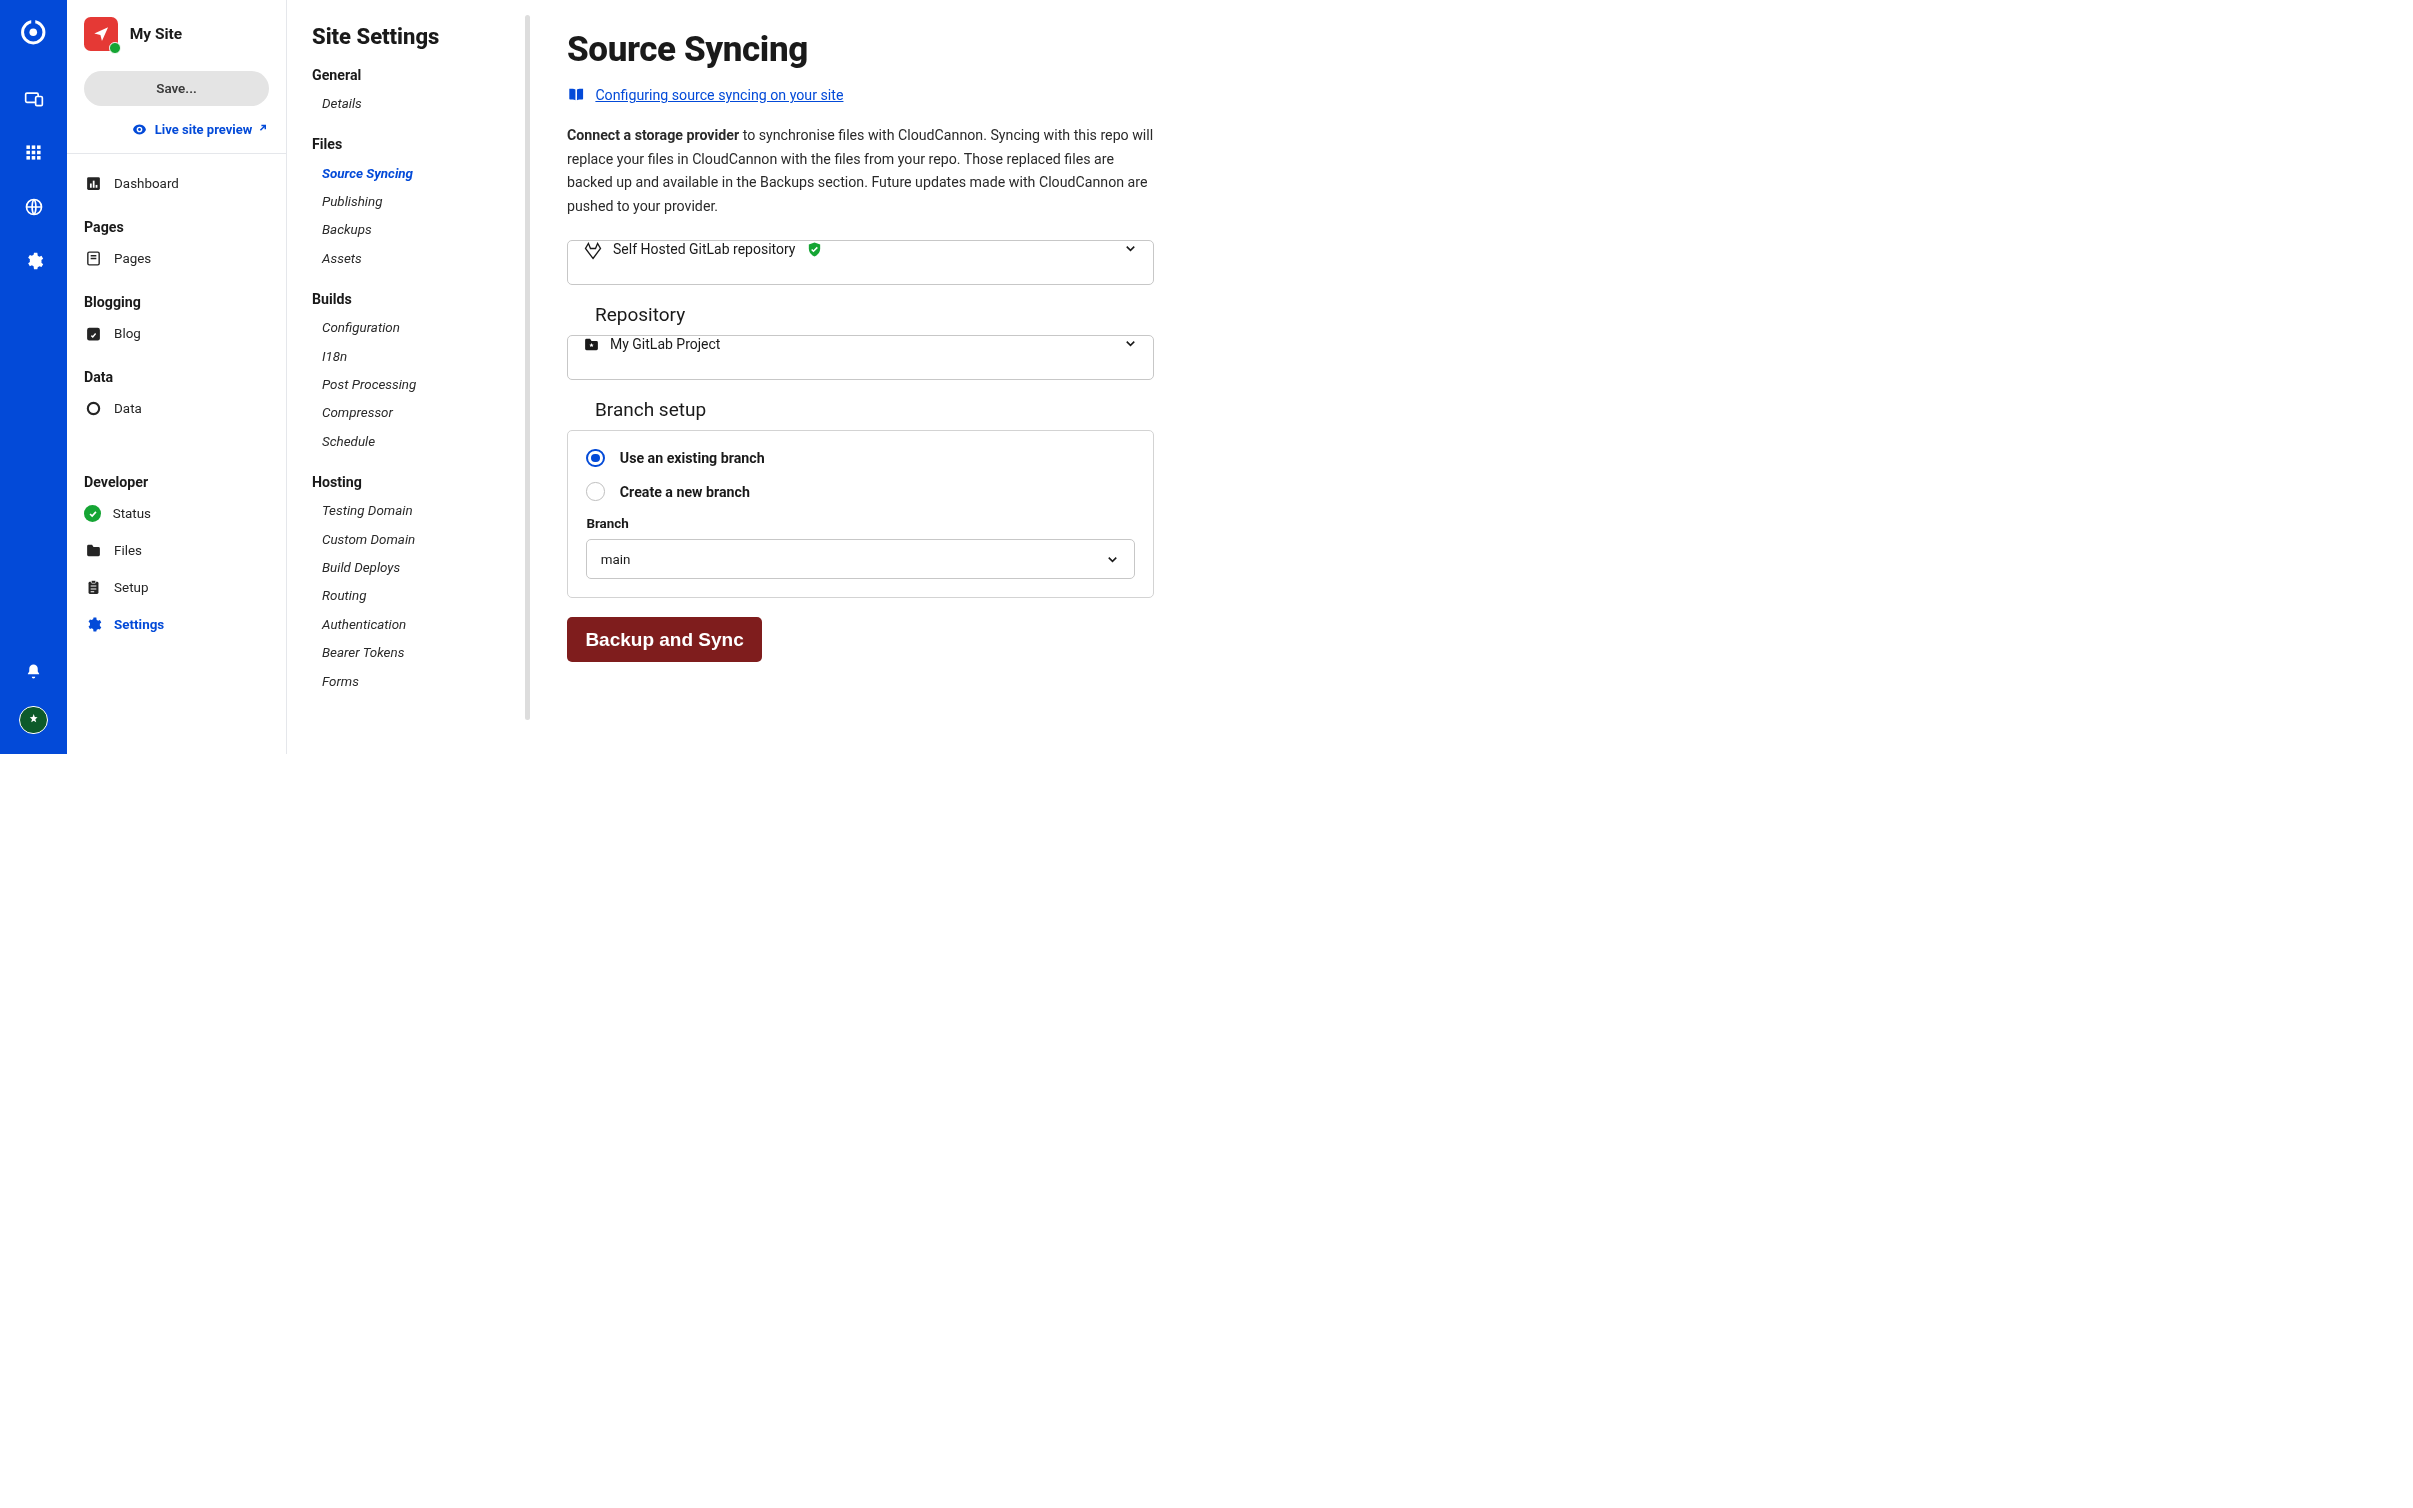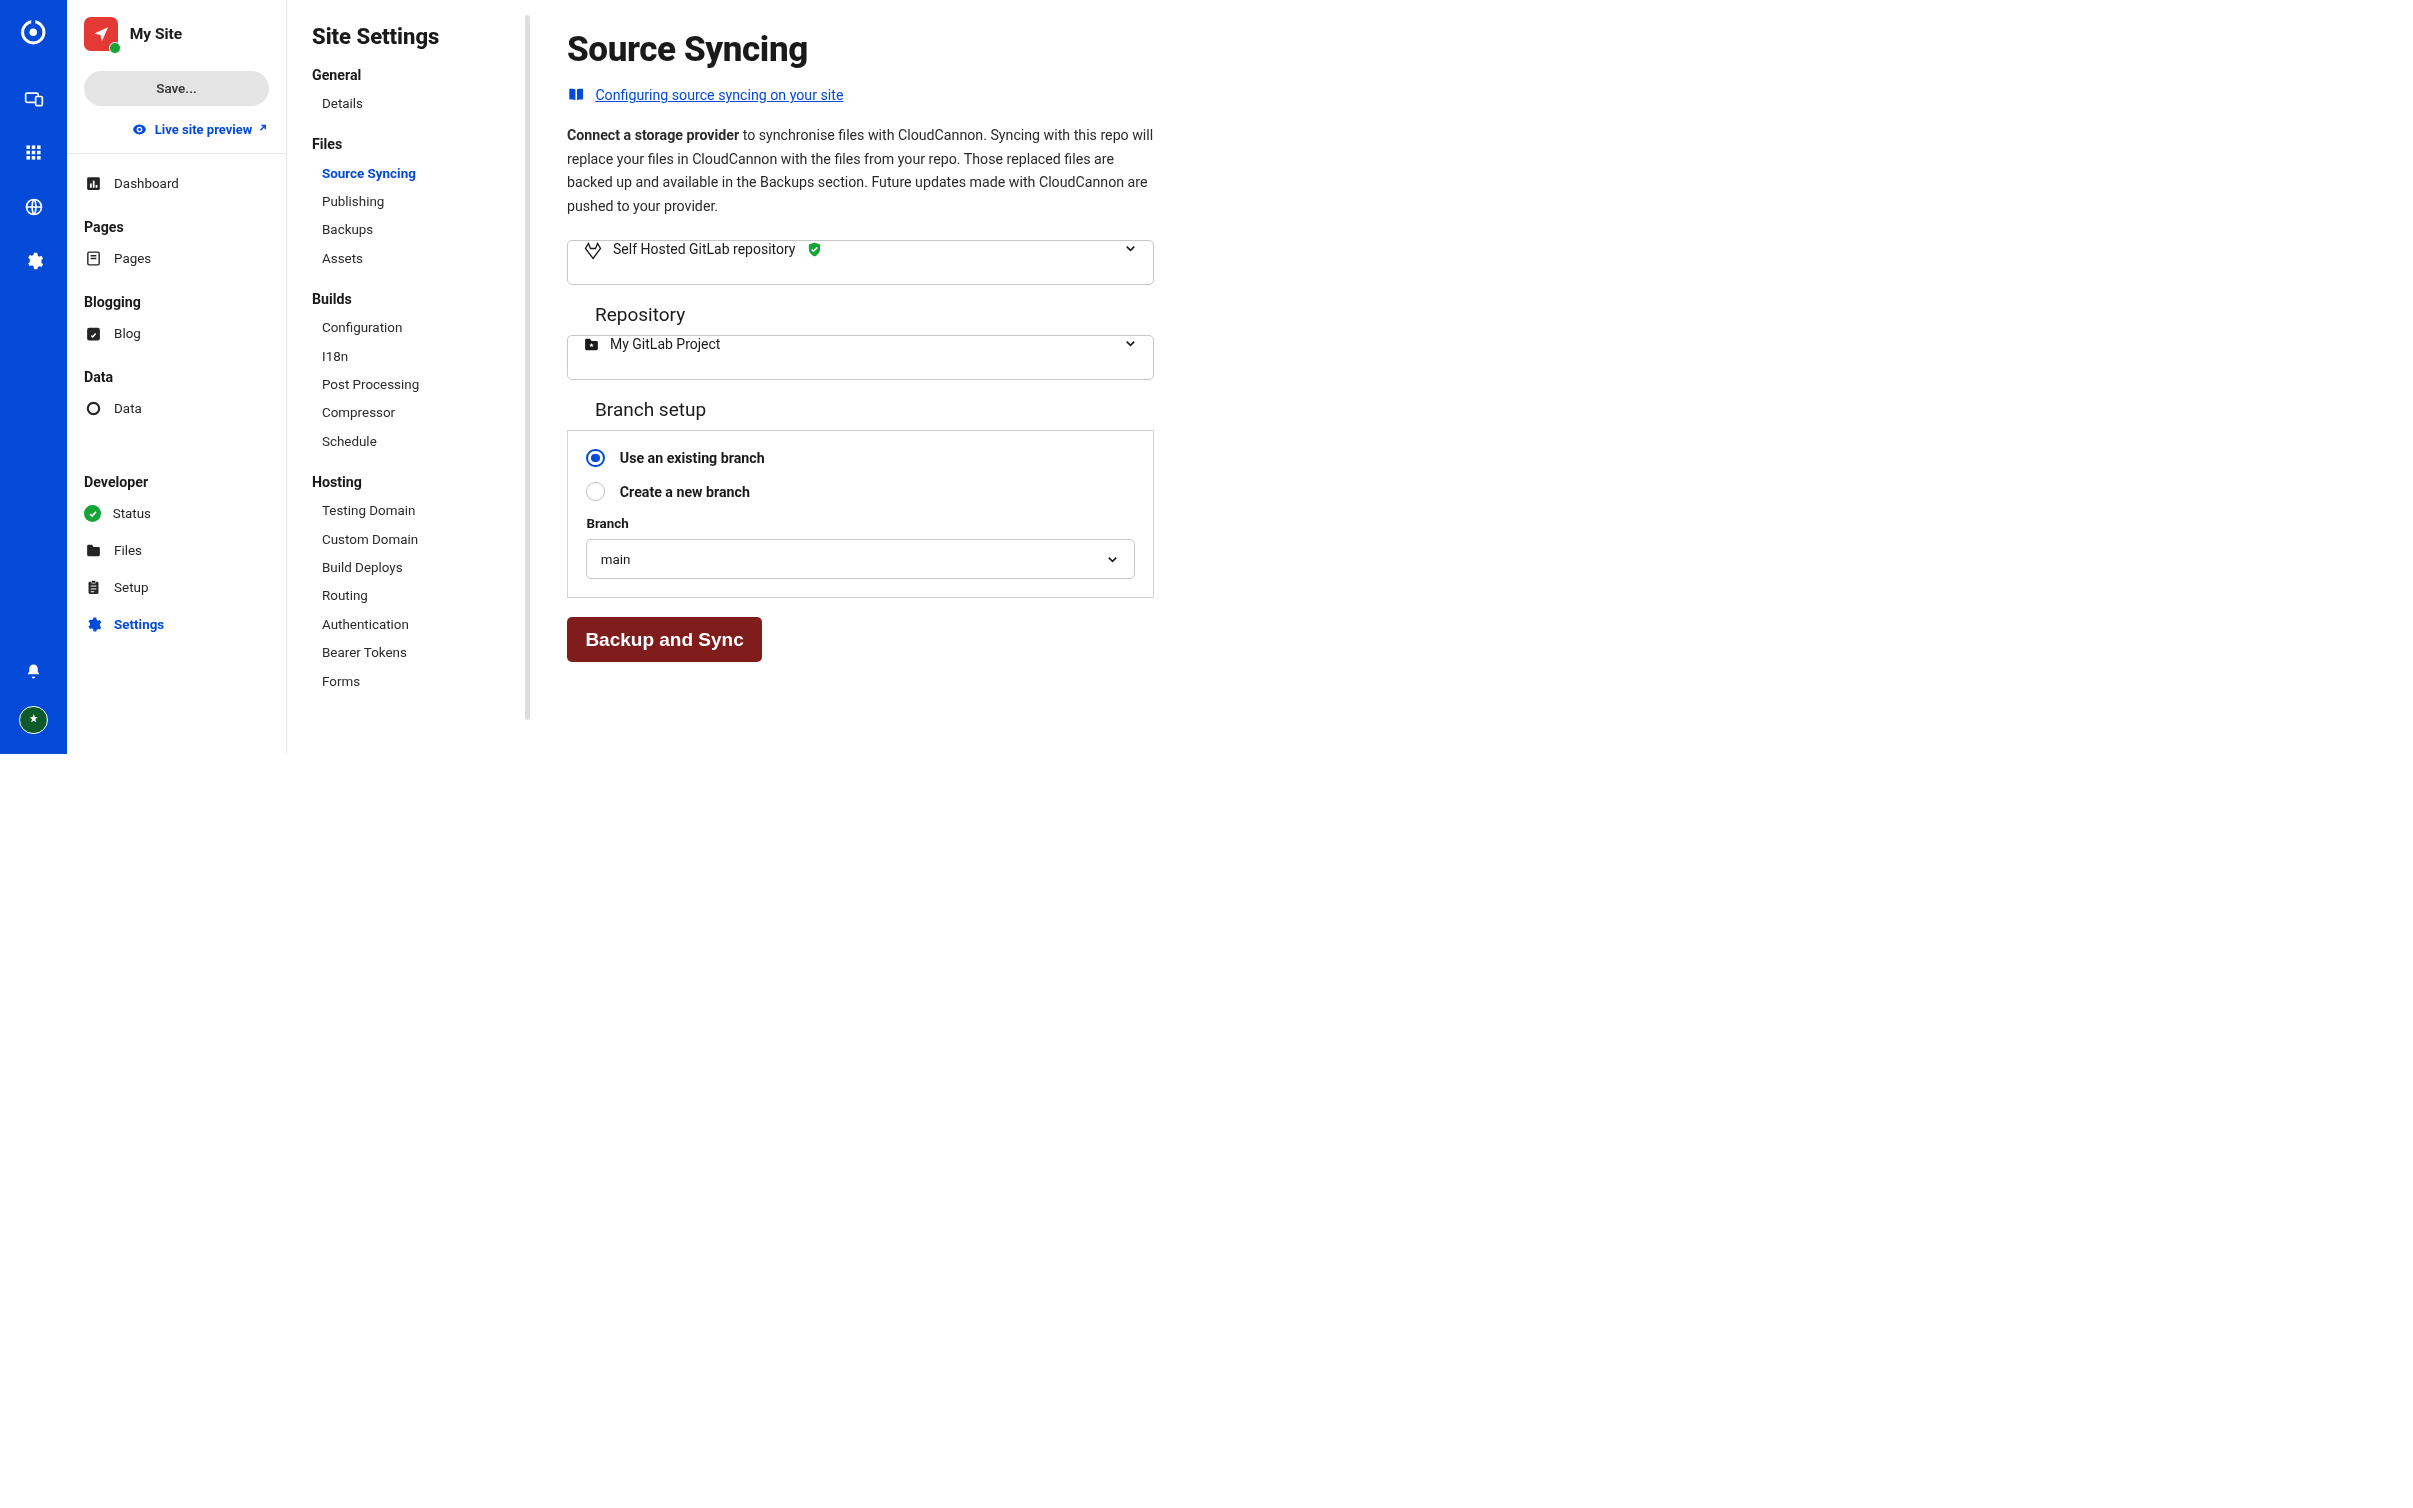--- a/index.html
+++ b/index.html
@@ -31,38 +31,38 @@
 .snav-row.active { color:#034AD8; font-weight:700; }
 .snav-row.active .ic { color:#034AD8; }
 .snav-group-title { font-weight:700; font-size:14.2px; padding: 17px 0 5px 0; }
 .status-dot { width:17px; height:17px; background:#15a534; border-radius:50%; display:flex; align-items:center; justify-content:center; color:#fff; margin-right:11.7px; }
 
 
 .settings { width: 243px; padding: 23.5px 25px; background:#fff; position:relative; }
 .settings::after { content:""; position:absolute; top:15px; right:0; width:5px; bottom:34px; background:#ddd; border-radius:2.5px; }
 .settings h2 { font-size: 22px; font-weight: 800; margin-bottom: 17px; }
 .settings-group { font-weight:700; font-size:14.2px; margin: 18.4px 0 6.7px 0; }
-.settings-item { padding: 6.7px 0 6.7px 10px; font-size:13.4px; color:#2a2a2a; cursor:pointer; }
+.settings-item { padding: 6.7px 0 6.7px 10px; font-size:13.4px; color:#2a2a2a; cursor:pointer;font-style:italic; }
 .settings-item.active { color:#034AD8; font-weight:700; }
 
 
 .main { flex:1; padding: 28.5px 47px 28.5px 37px; overflow:auto; }
 .main h1 { font-size: 35px; font-weight: 800; margin-bottom: 15px; letter-spacing:-0.4px; }
 .doclink { display:flex; align-items:center; color:#034AD8; font-size:14.2px; margin-bottom: 18.4px; }
 .doclink a { color:#034AD8; text-decoration:underline; margin-left:10px; cursor:pointer; }
 .desc { font-size:14.2px; line-height:1.65; color:#2a2a2a; margin-bottom: 22px; max-width: 587px; }
 .desc b { font-weight:700; }
 
 .select-box { border:0.8px solid #c7c7c7; border-radius:5px; height:45px; display:flex; align-items:flex-start; padding:0 15px; cursor:pointer; margin-bottom: 18.4px; position:relative; max-width:587px; }
 .select-box .lbl { font-size:14px; margin-left:10px; }
 .select-box .chev { margin-left:auto; }
 
 .field-label { font-weight:400; font-size:19px; margin-bottom:8.4px;margin-left:28px; }
 
-.branch-card { border:0.8px solid #d3d3d3; border-radius:0; padding: 18.4px 18.4px; max-width:587px; margin-bottom:18.4px; }
+.branch-card { border:0.8px solid #d3d3d3; border-radius:5px; padding: 18.4px 18.4px; max-width:587px; margin-bottom:18.4px; }
 .radio-row { display:flex; align-items:center; margin-bottom: 15px; cursor:pointer; }
 .radio { width:18.4px; height:18.4px; border-radius:50%; border:1.7px solid #c0c0c0; margin-right:15px; display:flex; align-items:center; justify-content:center; }
 .radio.checked { border:2.5px solid #034AD8; }
 .radio.checked::after { content:""; width:8.4px; height:8.4px; background:#034AD8; border-radius:50%; }
 .radio-label { font-weight:700; font-size:14.2px; }
 
 .inner-label { font-weight:700; font-size:13.4px; margin: 8.4px 0 8.4px 0; }
 .inner-select { border:0.8px solid #c7c7c7; border-radius:5px; height:40px; display:flex; align-items:center; padding:0 13.4px; cursor:pointer; position:relative; }
 .inner-select .chev { margin-left:auto; }
 

